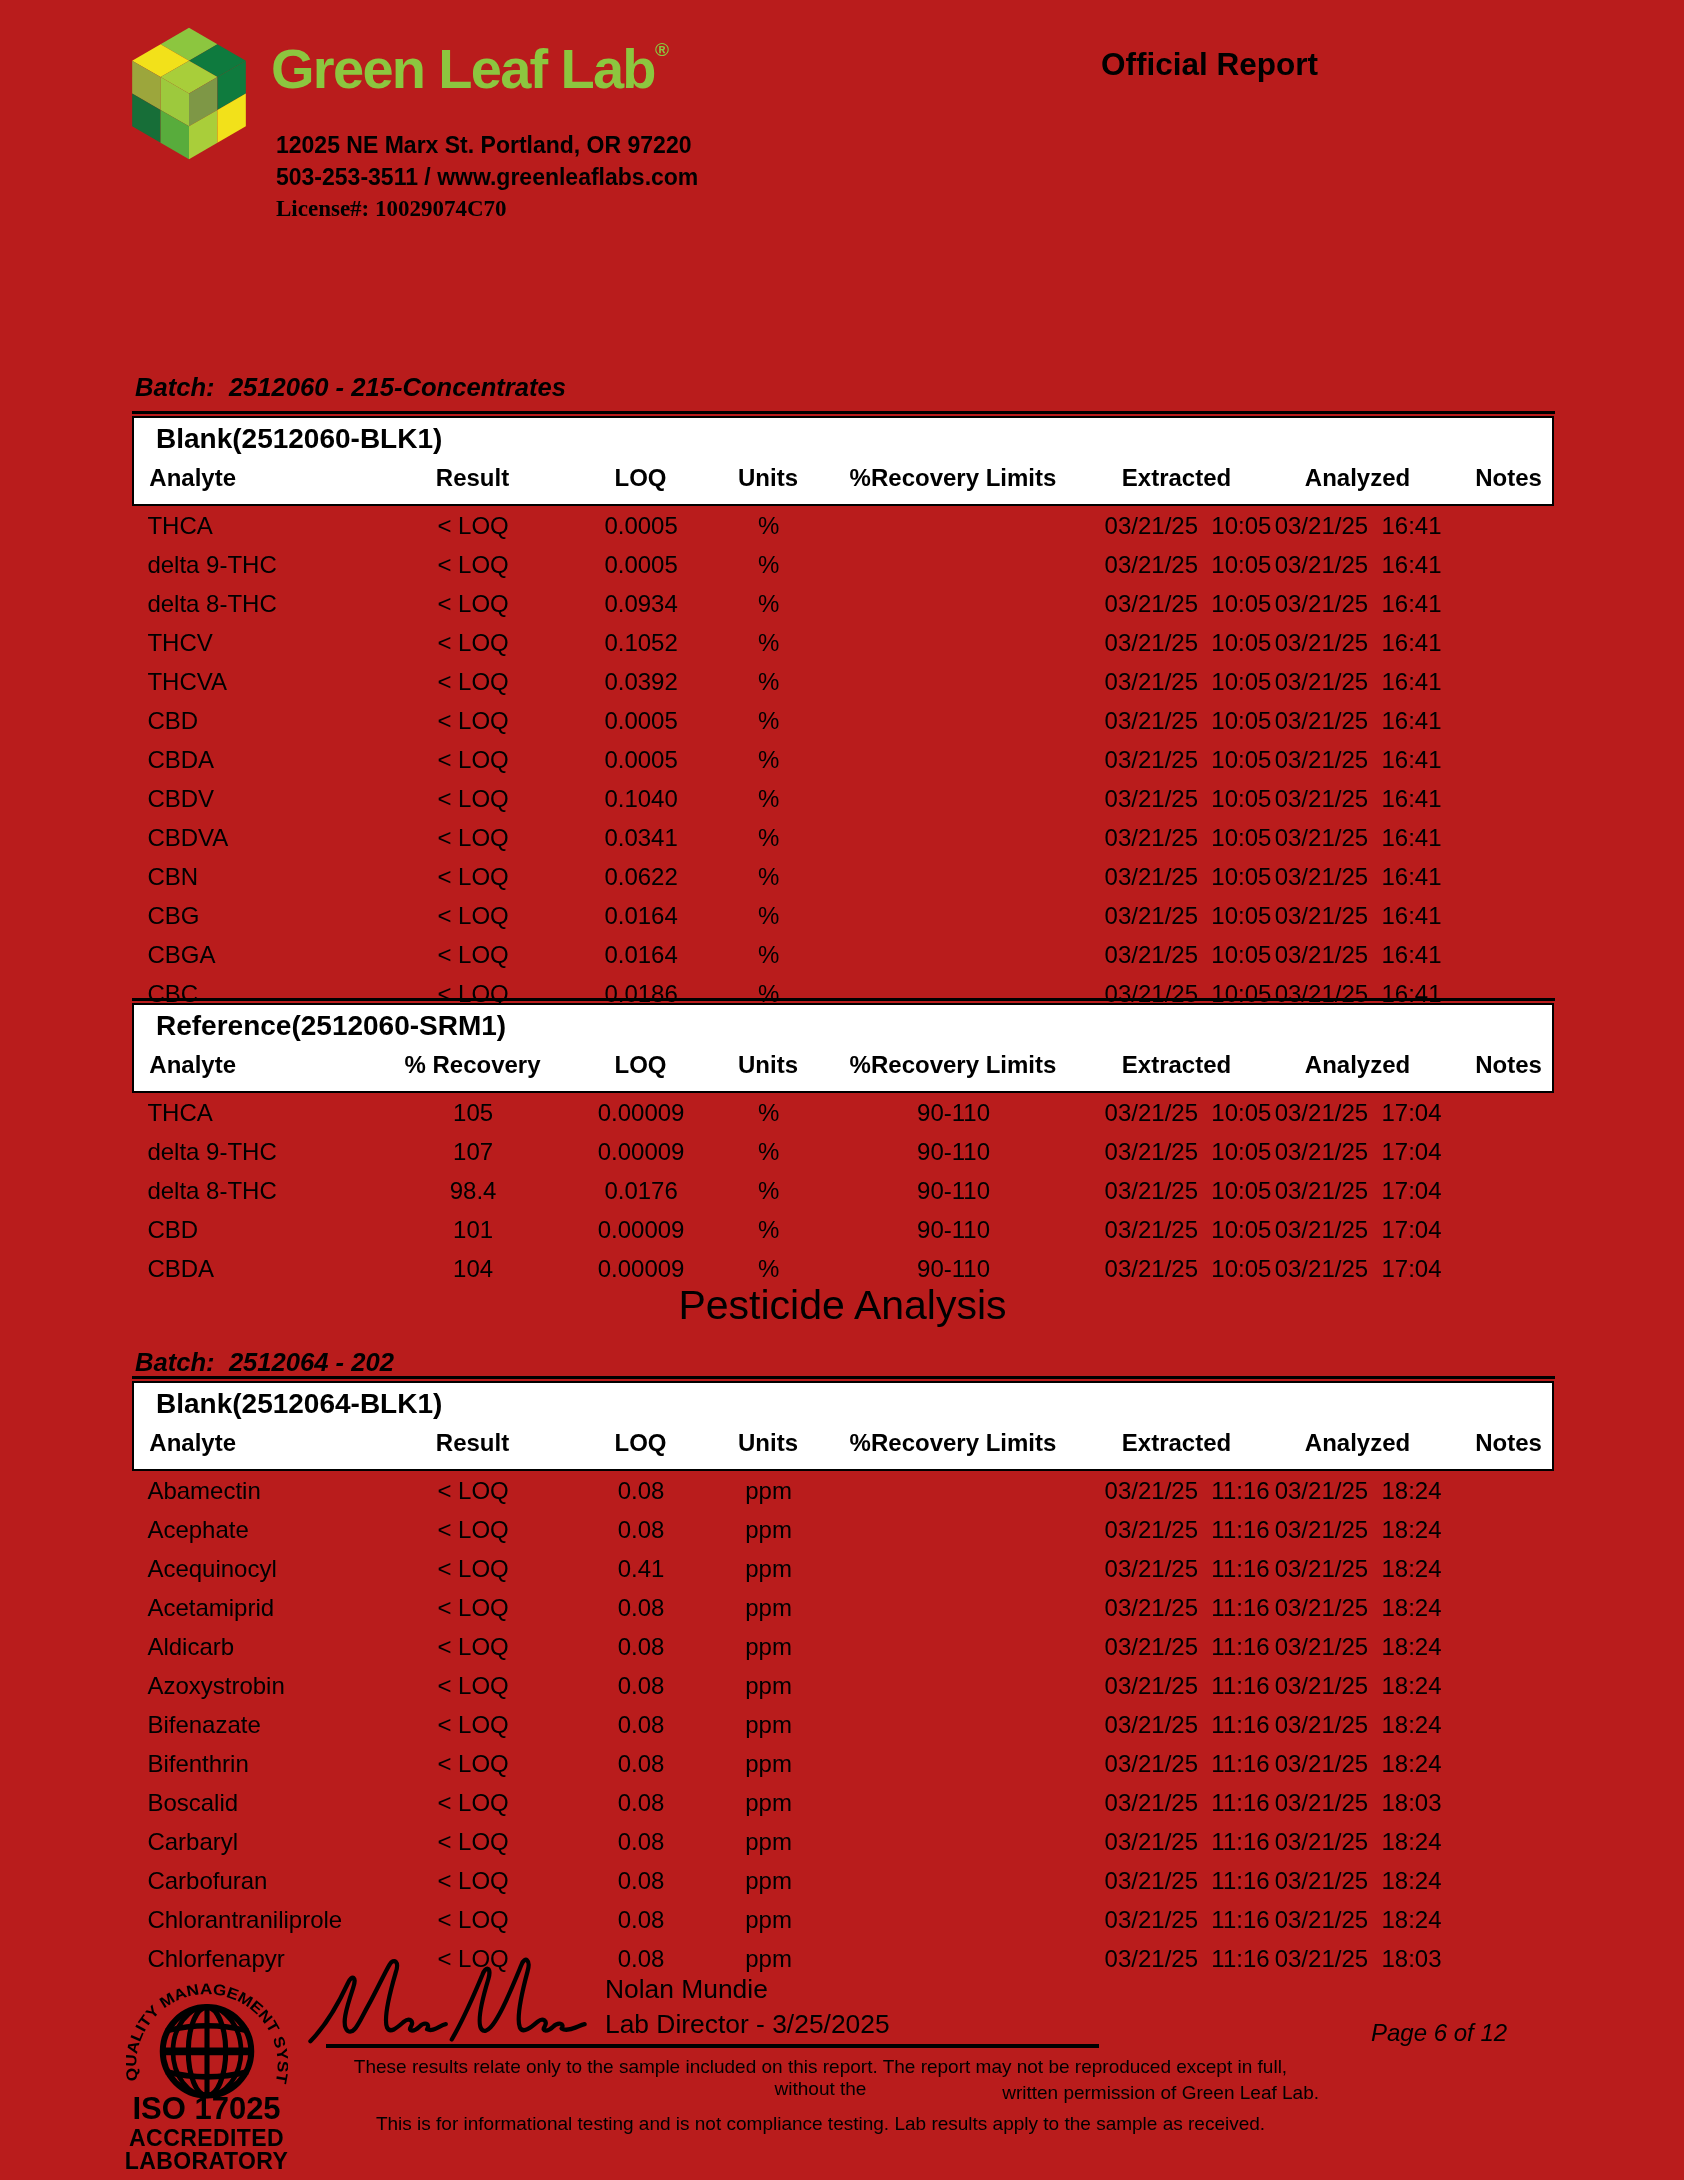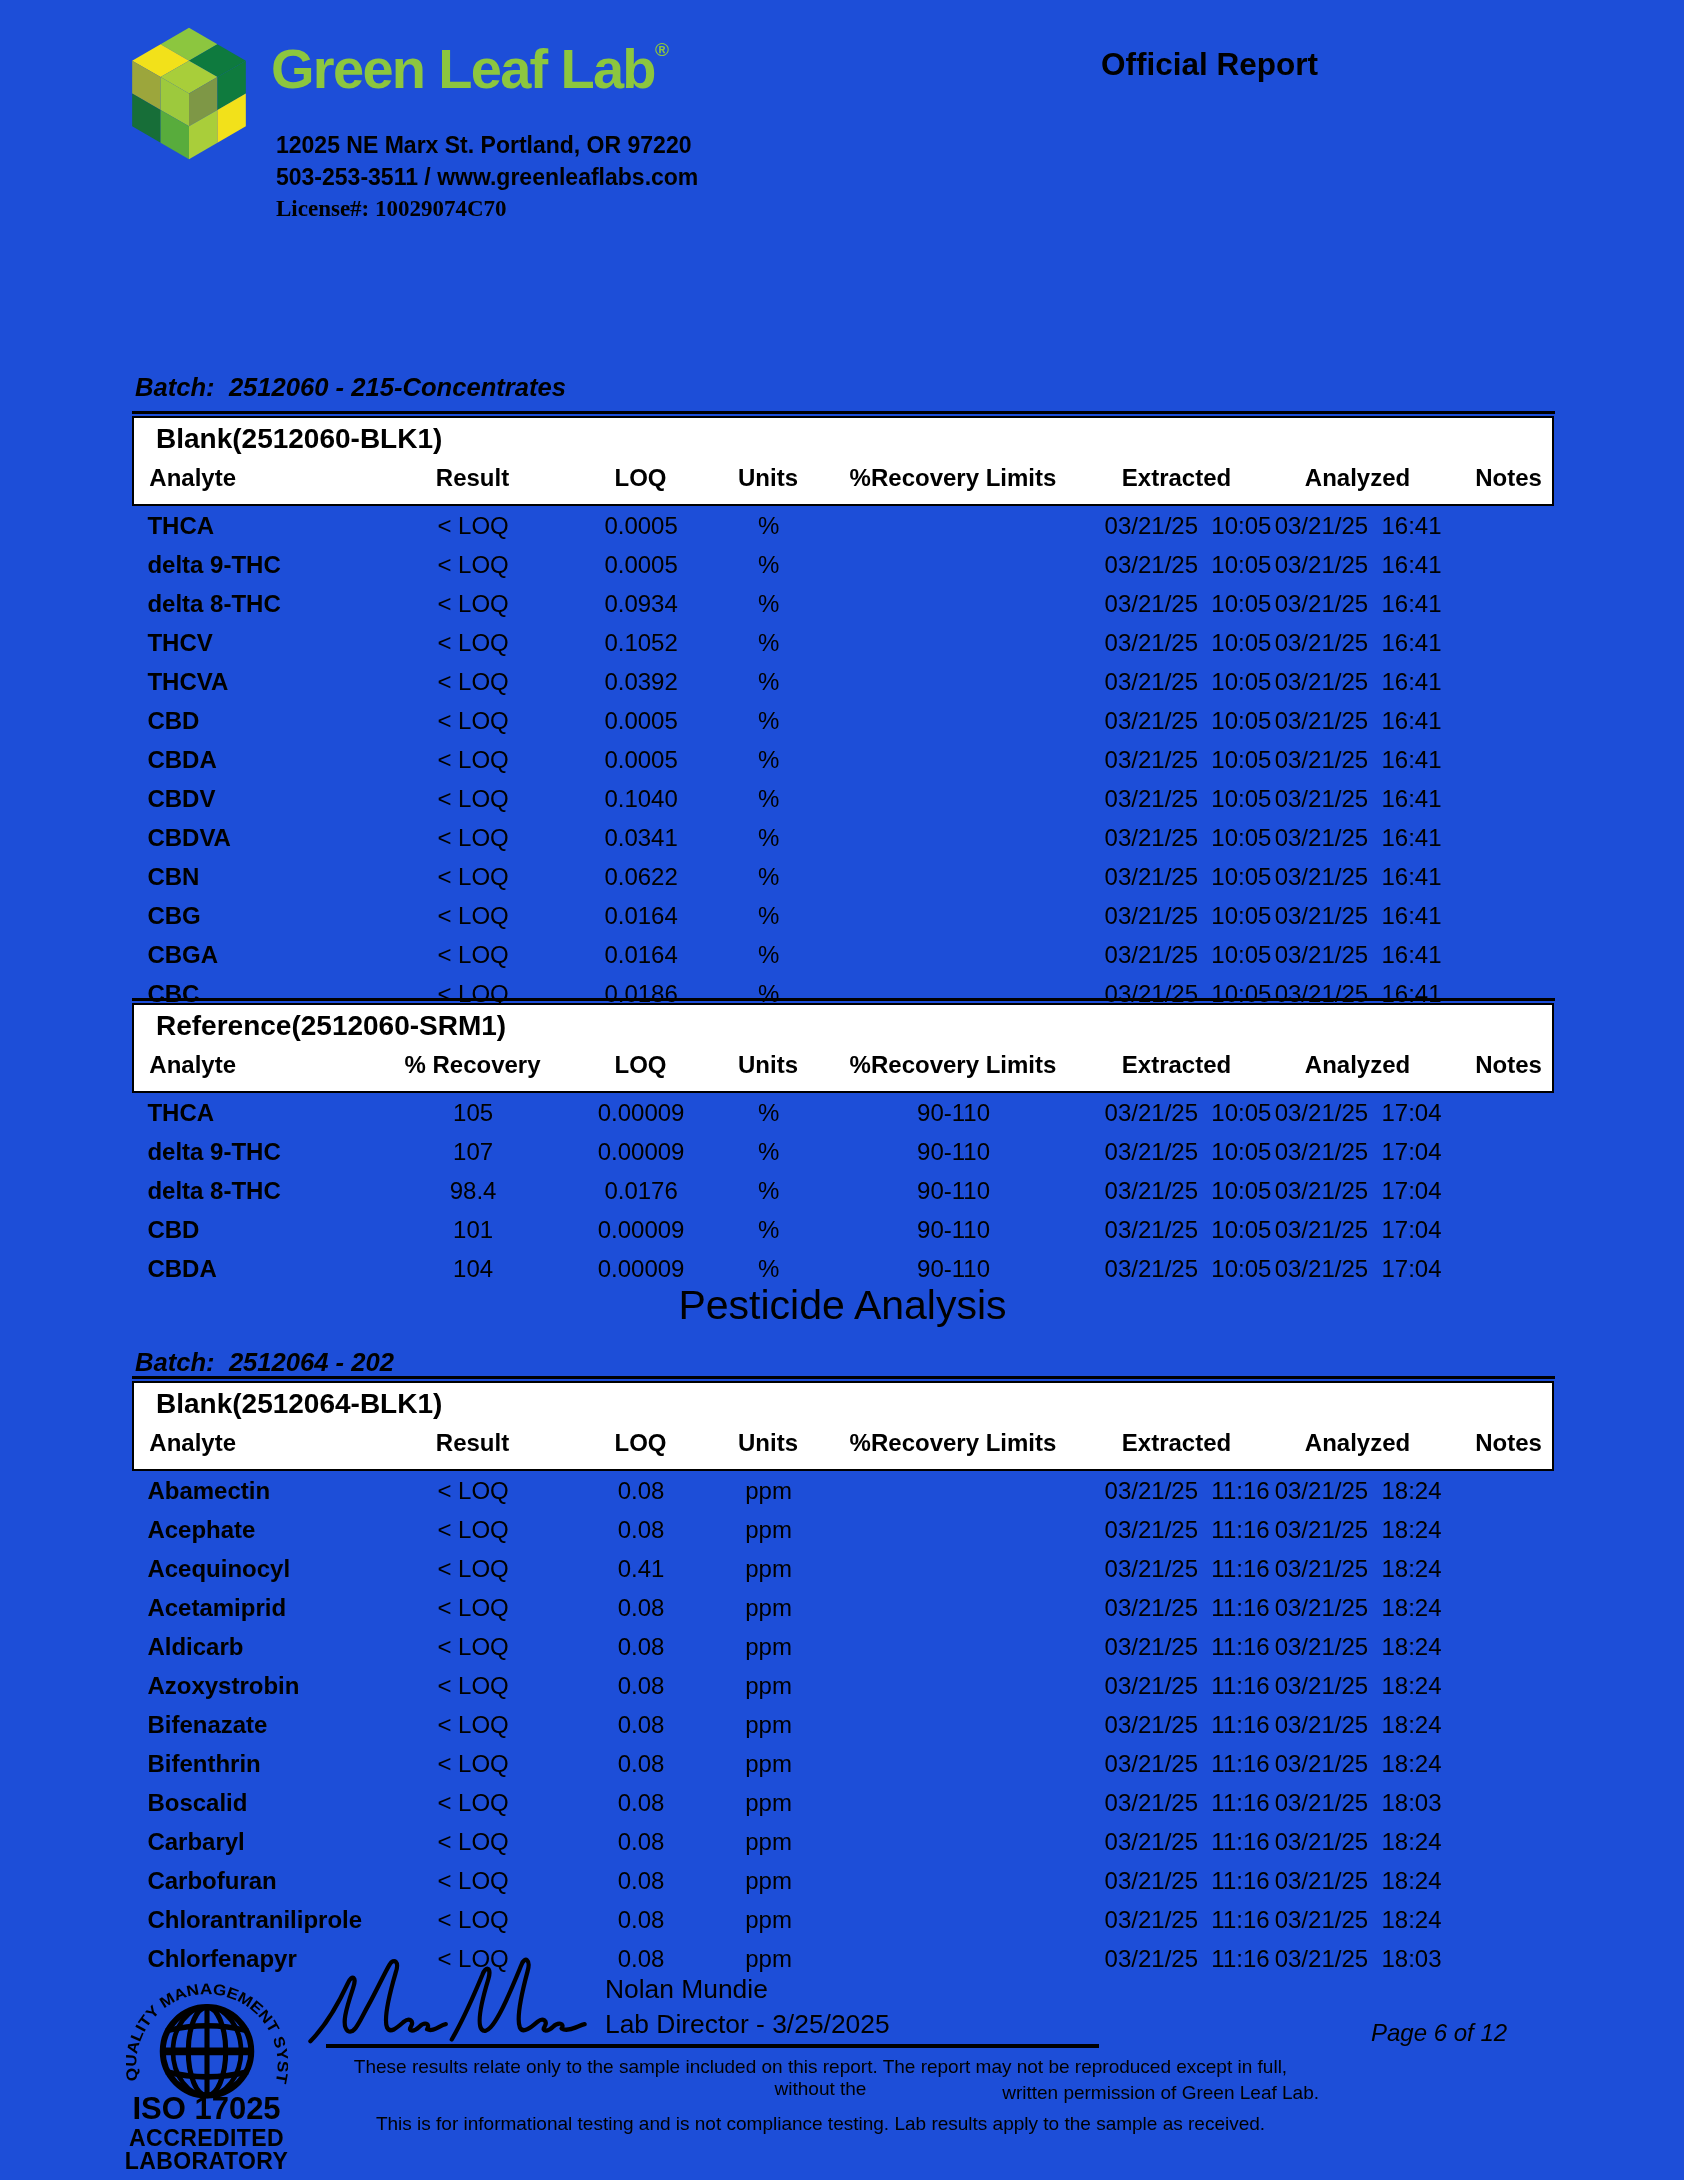--- a/index.html
+++ b/index.html
@@ -1,16 +1,16 @@
 <!DOCTYPE html>
 <html style="font-size:13.6px"><head>
 <meta charset="utf-8">
 <style>
   html,body{margin:0;padding:0;background:#e8e8e8;}
-  .page{position:relative;width:1685px;height:2181px;background:#1d4ed8;margin:0 auto;
+  .page{position:relative;width:1685px;height:2181px;background:#b91c1c;margin:0 auto;
         font-family:"Liberation Sans",sans-serif;color:#000;overflow:hidden;}
 
   
   .logo-hex{position:absolute;left:128px;top:25.6px;width:122px;height:135px;}
   .brand{position:absolute;left:271px;top:36px;font-size:56px;font-weight:bold;
          letter-spacing:-1.7px;color:#8CC63F;white-space:nowrap;}
   .brand sup{font-size:19px;vertical-align:32px;letter-spacing:0;}
   .addr{position:absolute;left:276px;top:129px;font-size:23px;font-weight:bold;line-height:32px;}
   .addr .license{font-family:"Liberation Serif",serif;font-size:23px;}
   .rtitle{position:absolute;left:971px;top:43px;width:477px;text-align:center;
@@ -35,21 +35,21 @@
   .tbox{border:2.6px solid #000;width:1418px;background:#fff;}
   .tbox-title{padding:5px 0 0 22px;height:37px;font-size:28px;font-weight:bold;}
   .grid{display:grid;grid-template-columns:264px 149px 187px 68px 302px 145px 217px 85px;}
   .ghead{height:32px;align-items:end;padding-bottom:12px;font-weight:bold;font-size:24px;}
   .ghead > div{white-space:pre;text-align:center;}
   .ghead > div.c0{text-align:left;padding-left:15.3px;}
   .rows .trow{display:grid;grid-template-columns:264px 149px 187px 68px 302px 145px 217px 85px;
               height:39px;align-items:center;font-size:24px;}
   .rows{padding-left:2.6px;}
   .trow > div{text-align:center;white-space:pre;}
-  .trow > div.c0{text-align:left;padding-left:12.8px;font-weight:bold;}
+  .trow > div.c0{text-align:left;padding-left:12.8px;}
 
   
   .badge-svg{position:absolute;left:126px;top:1956px;}
   .iso-line{position:absolute;left:113px;width:187px;text-align:center;font-weight:bold;}
   .iso-num{top:2091px;font-size:31px;letter-spacing:0px;}
   .iso-acc{top:2125px;font-size:23px;letter-spacing:0.4px;}
   .iso-lab{top:2148px;font-size:23px;letter-spacing:0.4px;}
   .sig-svg{position:absolute;left:307px;top:1956px;}
   .signer{position:absolute;left:605px;top:1972px;font-size:26.4px;line-height:35px;}
   .sig-rule{position:absolute;left:326px;top:2044px;width:773px;height:4.3px;background:#000;}

